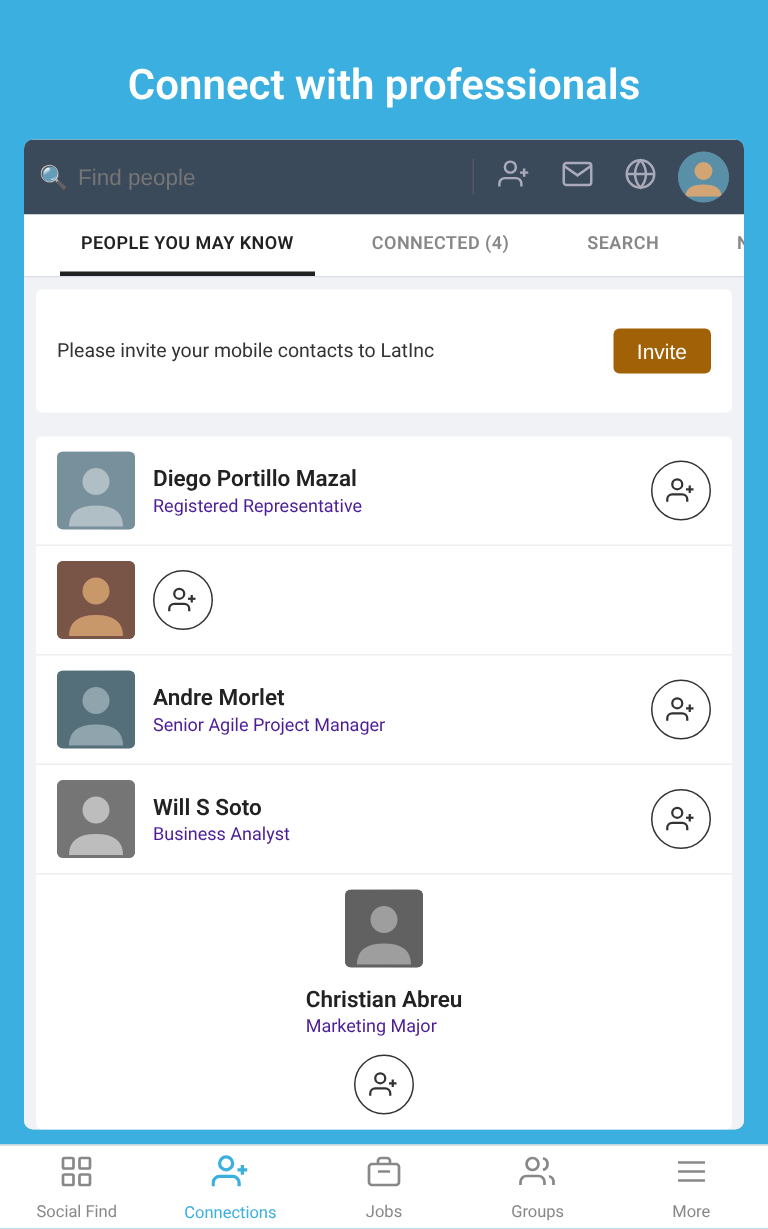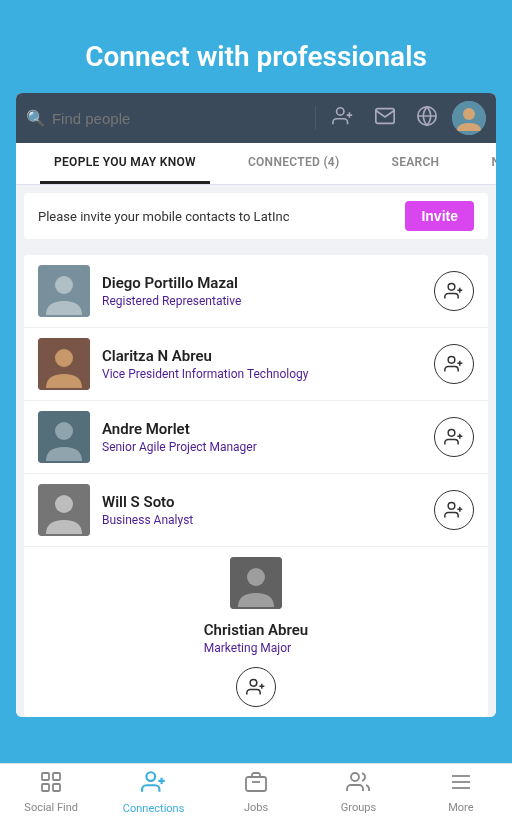--- a/index.html
+++ b/index.html
@@ -103,38 +103,38 @@
     
     .content-area {
       background: #f0f2f5;
     }
 
     
     .invite-banner {
       background: white;
       margin: 8px 8px;
       border-radius: 4px;
-      padding: 8px 14px;
+      padding: 26px 14px;
       display: flex;
       align-items: center;
       justify-content: space-between;
       gap: 27px;
     }
     .invite-text {
       font-size: 13px;
       color: #333;
     }
     .invite-btn {
-      background: #d946ef;
+      background: #a16207;
       color: white;
       border: none;
       border-radius: 4px;
       padding: 7px 16px;
       font-size: 14px;
-      font-weight: 700;
+      font-weight: 400;
       cursor: pointer;
       white-space: nowrap;
       margin-left: 10px;
     }
 
     
     .people-list {
       background: white;
       margin: 16px 8px 0;
       border-radius: 4px;
@@ -320,24 +320,20 @@
       </div>
 
       <div class="person-row">
         <div class="person-avatar avatar-claritza">
           <svg width="52" height="52" viewBox="0 0 52 52">
             <rect width="52" height="52" fill="#795548"></rect>
             <circle cx="26" cy="20" r="9" fill="#c8976a"></circle>
             <path d="M8 50 Q8 36 26 36 Q44 36 44 50" fill="#c8976a"></path>
           </svg>
         </div>
-        <div class="person-info">
-          <div class="person-name">Claritza N Abreu</div>
-          <div class="person-title">Vice President Information Technology</div>
-        </div>
         <button class="connect-btn">
           <svg viewBox="0 0 24 24" fill="none" stroke="#333" stroke-width="1.8">
             <path d="M17 21v-2a4 4 0 0 0-4-4H5a4 4 0 0 0-4 4v2"></path>
             <circle cx="9" cy="7" r="4"></circle>
             <line x1="19" y1="8" x2="19" y2="14"></line>
             <line x1="16" y1="11" x2="22" y2="11"></line>
           </svg>
         </button>
       </div>
 

